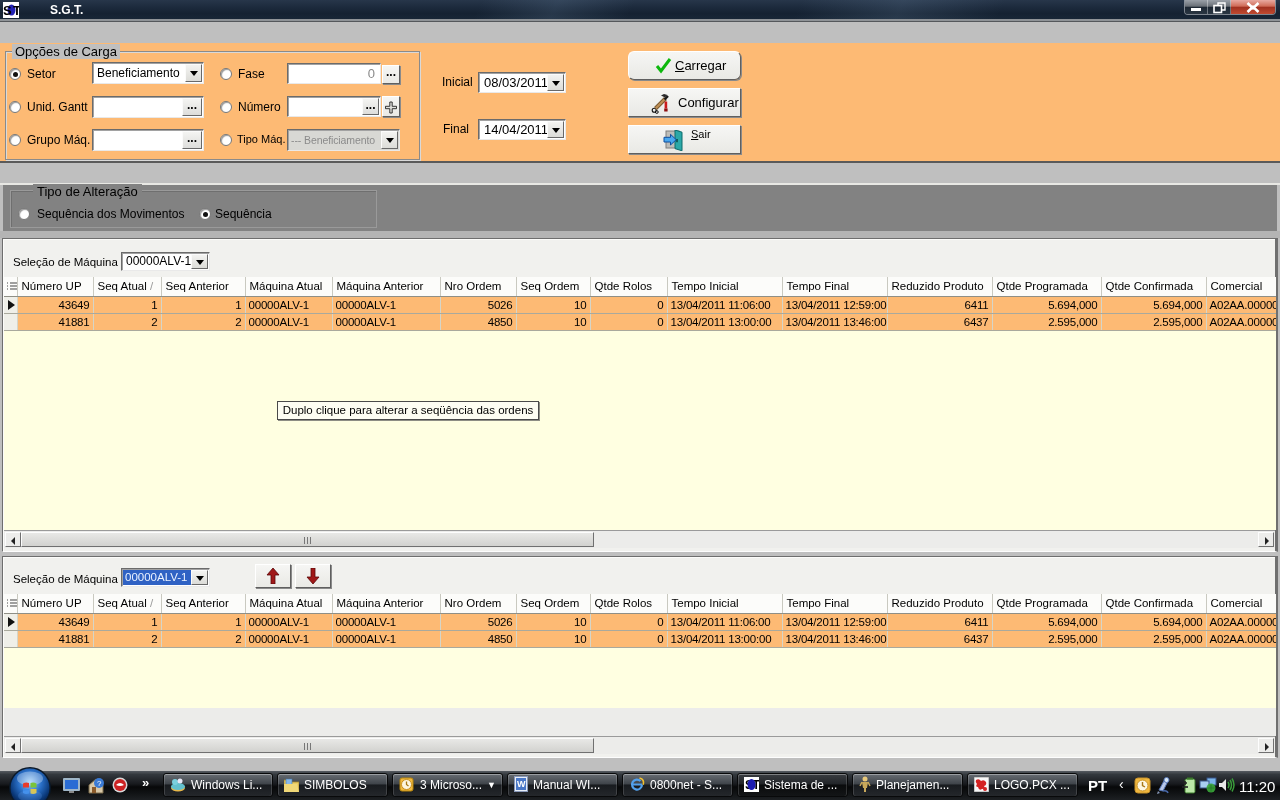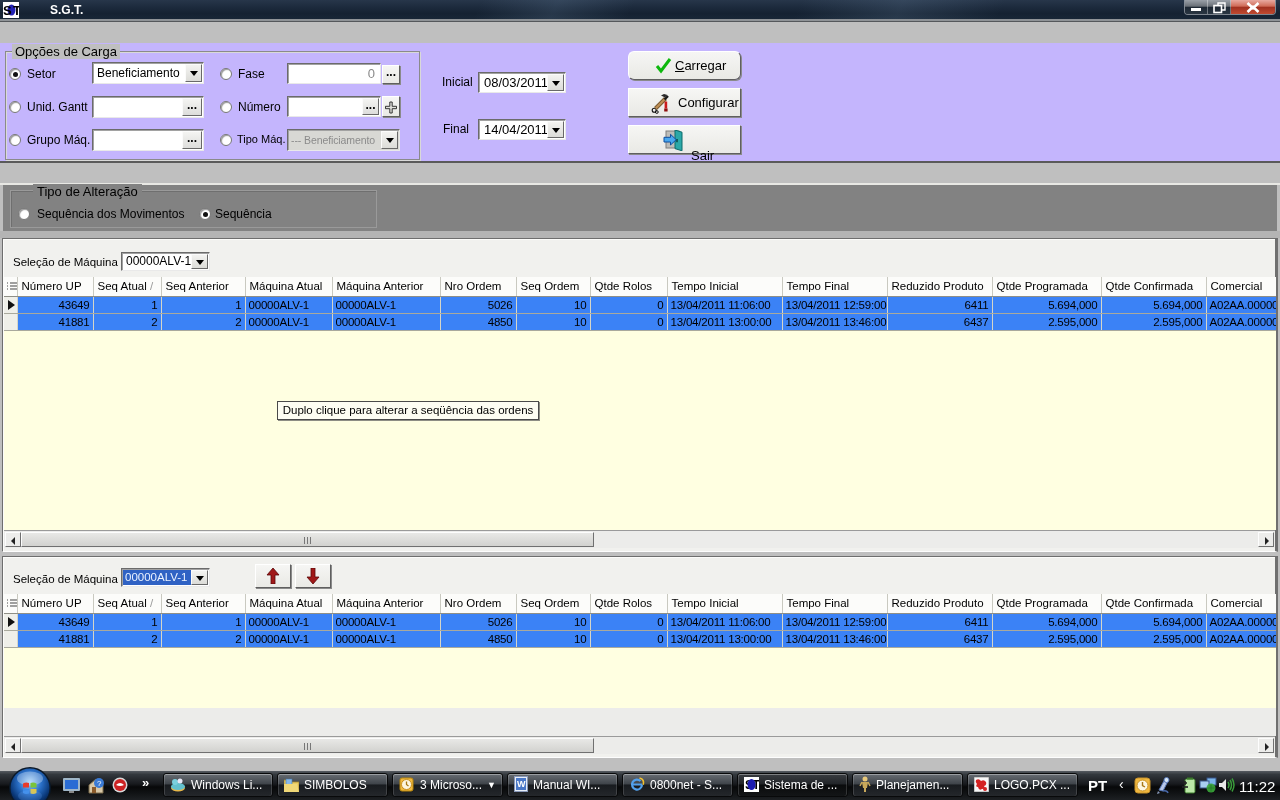--- a/index.html
+++ b/index.html
@@ -23,21 +23,21 @@
 .wb.min, .wb.res { width:23px; background:linear-gradient(180deg,#9aa0a8 0%,#6a7077 45%,#1d2733 50%,#2a3642 100%); }
 .wb.cls { width:44px; border-right:none; background:linear-gradient(180deg,#e8a9a0 0%,#cf6a56 45%,#a03020 50%,#c04a30 100%); }
 .wb.min::after { content:""; position:absolute; left:6px; top:8px; width:10px; height:3px; background:#fff; }
 .wb svg { position:absolute; left:0; top:0; }
 
 
 #pcp { position:absolute; top:22px; left:0; width:1280px; height:21px; background:#8f8f8f;
   border-top:1px solid #a6a6a6; color:#fff; font-size:17px; font-weight:bold; padding-left:15px; line-height:20px; }
 
 
-#formtop { position:absolute; top:43px; left:0; width:1280px; height:119px; background:#c4b5fd; }
+#formtop { position:absolute; top:43px; left:0; width:1280px; height:119px; background:#fdba74; }
 .grpbox { position:absolute; border:1px solid #8a8a8a; box-shadow:1px 1px 0 #d9d9d9, inset 1px 1px 0 #d9d9d9; }
 .grplbl { position:absolute; top:-8px; left:6px; background:#bfbfbf; padding:0 3px; font-size:13px; color:#000; }
 .lbl { position:absolute; font-size:12px; color:#000; white-space:nowrap; }
 .radio { position:absolute; width:12px; height:12px; border-radius:50%; background:#fff;
   border:1px solid #777; box-shadow:inset 1px 1px 1px #9a9a9a; }
 .radio.sel::after { content:""; position:absolute; left:2.5px; top:2.5px; width:5px; height:5px; border-radius:50%; background:#111; }
 .tbox { position:absolute; background:#fff; border:1px solid; border-color:#6b6b6b #e9e9e9 #e9e9e9 #6b6b6b;
   box-shadow:inset 1px 1px 0 #a2a2a2; font-size:13px; }
 .cbtn { position:absolute; top:1px; right:1px; bottom:1px; width:17px;
   background:linear-gradient(180deg,#f3f3f1,#dcdcd8); border:1px solid; border-color:#fbfbfb #696969 #696969 #fbfbfb; }
@@ -63,21 +63,21 @@
   box-shadow:inset 1px 1px 0 #6f6f6f; }
 #bandgap { position:absolute; top:231px; left:0px; width:1280px; height:7px; background:#b4b4b4; }
 
 
 .sect { position:absolute; left:2px; width:1276px; background:#f1f1ee;
   border:1px solid; border-color:#6e6e6e #fdfdfd #fdfdfd #6e6e6e; border-right:3px solid #6f6f6f; box-shadow:inset 0 1px 0 #fcfcfa, inset 1px 0 0 #fcfcfa; }
 .gridwrap { position:absolute; left:1px; overflow:hidden; background:#ffffe1; }
 table.grid { border-collapse:collapse; table-layout:fixed; width:1298px; font-size:11.5px; color:#000; }
 table.grid th { background:#fcfcfa; font-weight:normal; text-align:left; height:19px; padding:0 4px;
   border-right:1px solid #c9c9c0; border-bottom:1px solid #8f8f86; overflow:hidden; white-space:nowrap; }
-table.grid td { background:#3b82f6; height:17px; padding:0 3px; letter-spacing:-0.2px; border-right:1px solid #d5d5c8;
+table.grid td { background:#fdba74; height:17px; padding:0 3px; letter-spacing:-0.2px; border-right:1px solid #d5d5c8;
   border-bottom:1px solid #a9a99d; overflow:hidden; white-space:nowrap; }
 table.grid .num { text-align:right; }
 table.grid td.ind { background:#efefe9; padding:0; }
 .hsb { position:absolute; left:1px; height:18px; background:#ececea; border-top:1px solid #9a9a9a; }
 .hsb .arr { position:absolute; top:1px; width:16px; height:15px; background:#ececea;
   border:1px solid; border-color:#fdfdfd #707070 #707070 #fdfdfd; }
 .hsb .thumb { position:absolute; top:1px; left:17px; width:573px; height:15px;
   background:linear-gradient(180deg,#e8e8e6,#d2d2cf); border:1px solid; border-color:#fdfdfd #707070 #707070 #fdfdfd; }
 .grip { position:absolute; left:50%; top:4px; width:8px; height:7px; margin-left:-4px;
   background:repeating-linear-gradient(90deg,#777 0 1px,transparent 1px 3px); }
@@ -192,21 +192,21 @@
       </svg>
       <span style="position:absolute;left:49px;top:6px;font-size:13px;">Confi<u>g</u>urar</span>
     </div>
     <div class="btn3d" style="left:628px; top:82px; width:113px; height:29px;">
       <svg width="23" height="21" viewBox="0 0 23 21" style="position:absolute;left:34px;top:4px;">
         <rect x="3" y="1" width="13" height="17" fill="#bdbdb9" stroke="#7f7f7f"></rect>
         <path d="M12 0 L19 2.2 L19 20.8 L12 18.6 Z" fill="#2ba8a8" stroke="#0b6a6a"></path>
         <rect x="13.2" y="9" width="1.6" height="3.2" fill="#0a4a4a"></rect>
         <path d="M1 7.3 L7.5 7.3 L7.5 4.3 L13.2 9.7 L7.5 15 L7.5 12 L1 12 Z" fill="#49a8ef" stroke="#0f4f9f" stroke-width="1"></path>
       </svg>
-      <span style="position:absolute;left:62px;top:22px;font-size:13px;text-align:center;"><u>S</u>air</span>
+      <span style="position:absolute;left:62px;top:2px;font-size:11px;text-align:center;"><u>S</u>air</span>
     </div>
   </div>
 
   <div id="topline"></div>
   <div id="tabedge"></div>
 
   <div id="band">
     <div id="bandgrp"></div>
     <div class="lbl" style="left:30px; top:-1px; background:#828282; padding:0 4px; font-size:13px;">Tipo de Alteração</div>
     <div class="radio" style="left:15px; top:23px;"></div>
@@ -517,21 +517,21 @@
     <svg class="trayicon" style="left:1199px;" width="18" height="16" viewBox="0 0 18 16">
       <rect x="8" y="1" width="9" height="7" fill="#7ab4e8" stroke="#38548a"></rect>
       <rect x="1" y="4" width="9" height="7" fill="#a8cef0" stroke="#38548a"></rect>
       <circle cx="12" cy="11" r="4.5" fill="#3aa83a" opacity="0.9"></circle>
       <path d="M8.5 11 L15.5 11 M12 7.5 L12 14.5" stroke="#2a7a2a" stroke-width="0.8"></path>
     </svg>
     <svg class="trayicon" style="left:1218px;" width="17" height="16" viewBox="0 0 17 16">
       <path d="M1 6 L4 6 L8 2 L8 14 L4 10 L1 10 Z" fill="#e8e8e8"></path>
       <path d="M10 5 Q12 8 10 11 M12 3 Q15 8 12 13 M14 1.5 Q18 8 14 14.5" stroke="#3a9a3a" stroke-width="1.5" fill="none"></path>
     </svg>
-    <div class="ttext" style="left:1239px; top:7px;">11:22</div>
+    <div class="ttext" style="left:1239px; top:7px;">11:20</div>
 
     <svg class="trayicon" style="left:8px; top:-5px;" width="44" height="44" viewBox="0 0 44 44">
       <defs>
         <radialGradient id="orbg" cx="50%" cy="35%" r="65%">
           <stop offset="0%" stop-color="#9ecef8"></stop>
           <stop offset="45%" stop-color="#2a70c8"></stop>
           <stop offset="80%" stop-color="#0a3878"></stop>
           <stop offset="100%" stop-color="#061c40"></stop>
         </radialGradient>
       </defs>

